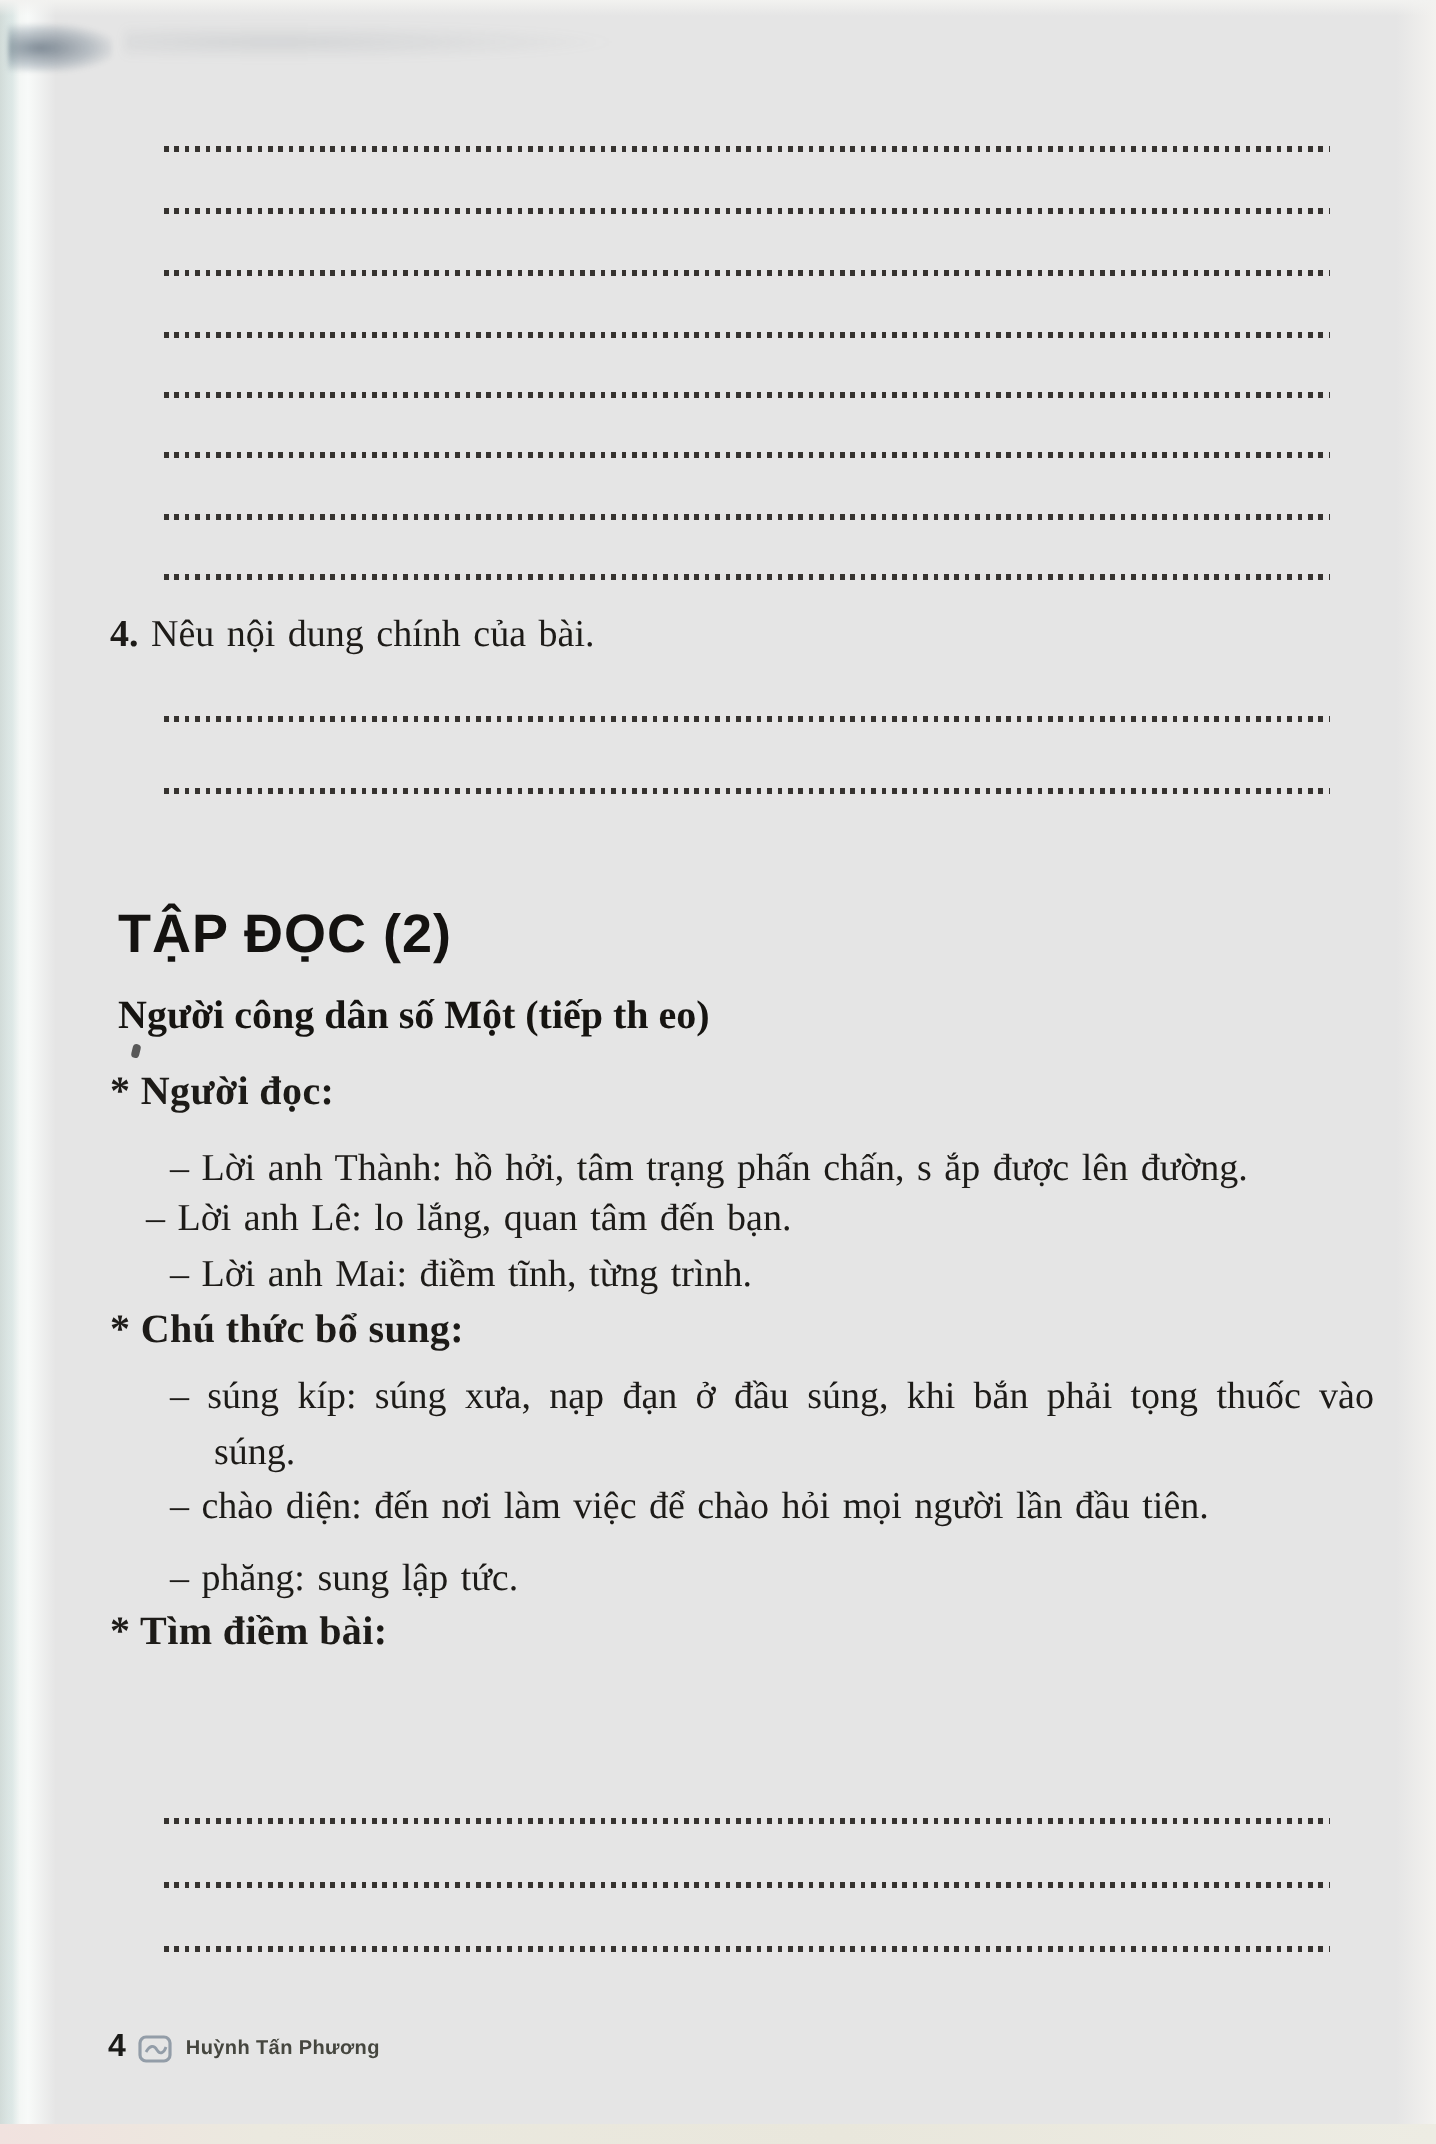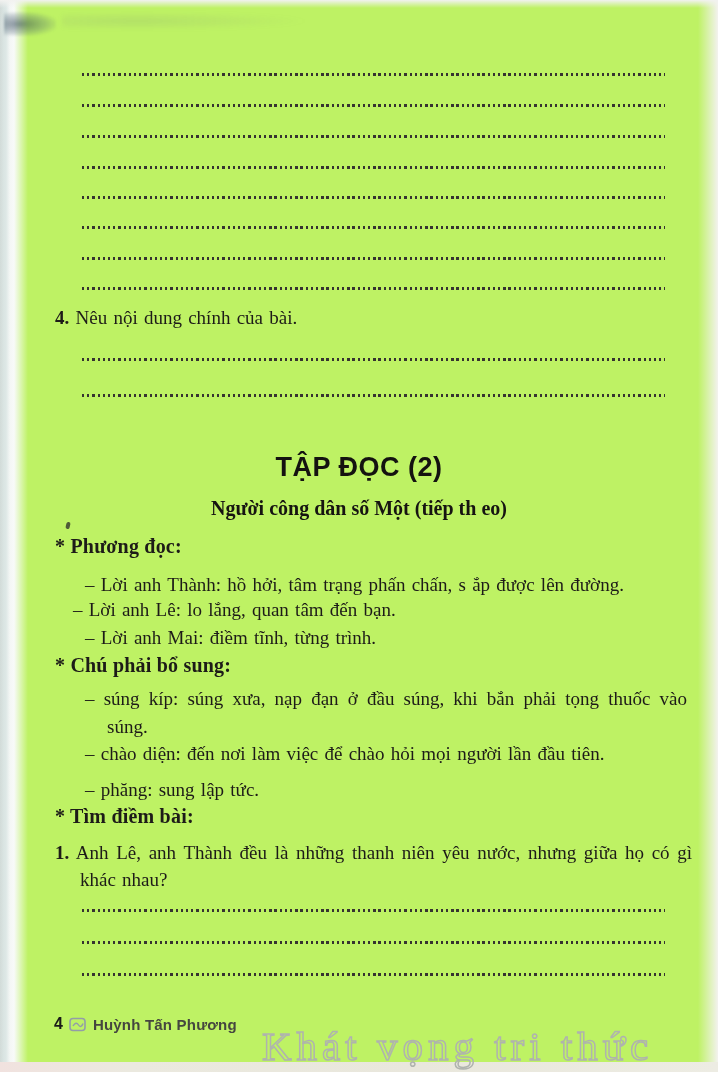--- a/index.html
+++ b/index.html
@@ -1,18 +1,18 @@
 <!DOCTYPE html>
 <html><head>
 <meta charset="utf-8">
 <style>
   html,body{margin:0;padding:0;background:#ffffff;}
   .page{
     position:relative;width:718px;height:1072px;margin:0 auto;
-    background:#bef264;overflow:hidden;
+    background:#e5e5e5;overflow:hidden;
     font-family:"Liberation Serif","DejaVu Serif",serif;color:#1d1b18;
   }
   
   .edge-left{position:absolute;left:0;top:0;bottom:0;width:28px;z-index:0;
     background:
       linear-gradient(90deg, rgba(190,214,214,0.35) 6px, rgba(190,214,214,0) 10px),
       linear-gradient(90deg,#dcdeda 0,#eaedea 4px,#f2f5f3 8px,#f8faf9 14px,rgba(252,252,251,0) 28px);}
   .edge-right{position:absolute;right:0;top:0;bottom:0;width:20px;z-index:0;
     background:linear-gradient(270deg,#f3f2ef 0,rgba(252,252,251,0) 100%);}
   .edge-top{position:absolute;left:0;top:0;right:0;height:8px;z-index:0;
@@ -30,36 +30,36 @@
   
   .dotline{position:absolute;left:82px;width:583px;height:3px;z-index:3;
     background-image:repeating-linear-gradient(90deg,#363330 0,#363330 2.3px,rgba(0,0,0,0) 2.3px,rgba(0,0,0,0) 5.2px);}
   
   .para{position:absolute;font-size:19px;line-height:26px;z-index:4;word-spacing:1.5px;}
   .qnum{font-weight:bold;}
   .hang{padding-left:22px;text-indent:-22px;}
   .hangq{padding-left:25px;text-indent:-25px;}
   .just{text-align:justify;}
   .hdr{position:absolute;left:55px;font-size:20px;font-weight:bold;z-index:4;letter-spacing:0.2px;}
-  .center{left:59px;width:600px;text-align:center;}
+  .center{left:59px;width:600px;}
   .title{position:absolute;z-index:4;font-family:"Liberation Sans","DejaVu Sans",sans-serif;
     font-weight:bold;font-size:27px;letter-spacing:0.5px;color:#141210;}
   .subtitle{position:absolute;z-index:4;font-weight:bold;font-size:20px;color:#161411;}
   
   .wm{position:absolute;z-index:2;color:transparent;font-family:"Liberation Serif","DejaVu Serif",serif;white-space:nowrap;}
   .wm-brand{left:148px;top:934px;font-size:98px;letter-spacing:1px;
     -webkit-text-stroke:2px #a6aaa6;}
   .wm-slogan{left:262px;top:1022px;font-size:41px;letter-spacing:5px;
     -webkit-text-stroke:1.5px #afb3ae;}
   
   .footer{position:absolute;left:54px;top:1014px;height:20px;display:flex;align-items:center;gap:6px;z-index:5;
     font-family:"Liberation Sans","DejaVu Sans",sans-serif;}
   .page-num{font-size:16px;font-weight:bold;color:#1a1a18;}
   .logo{display:inline-block;line-height:0;}
-  .author{font-size:15px;font-weight:bold;color:#45463f;letter-spacing:0.2px;}
+  .author{font-size:10px;font-weight:bold;color:#45463f;letter-spacing:0.2px;}
 </style>
 </head>
 <body>
 
 <div class="page">
 
   <div class="edge-left"></div>
   <div class="edge-right"></div>
   <div class="edge-top"></div>
   <div class="edge-bottom"></div>
@@ -79,40 +79,35 @@
   <div class="para" style="top:305px;left:55px;">
     <span class="qnum">4.</span>
     <span>Nêu nội dung chính của bài.</span>
   </div>
   <div class="dotline" style="top:358px"></div>
   <div class="dotline" style="top:394px"></div>
 
   <div class="title center" style="top:452px;">TẬP ĐỌC (2)</div>
   <div class="subtitle center" style="top:497px;">Người công dân số Một (tiếp th eo)</div>
 
-  <div class="hdr" style="top:535px;">* Phương đọc:</div>
+  <div class="hdr" style="top:535px;">* Người đọc:</div>
   <div class="para" style="top:572px;left:85px;width:585px;">– Lời anh Thành: hồ hởi, tâm trạng phấn chấn, s ắp được lên đường.</div>
   <div class="para" style="top:597px;left:73px;width:585px;">– Lời anh Lê: lo lắng, quan tâm đến bạn.</div>
   <div class="para" style="top:625px;left:85px;width:585px;">– Lời anh Mai: điềm tĩnh, từng trình.</div>
 
-  <div class="hdr" style="top:654px;">* Chú phải bổ sung:</div>
+  <div class="hdr" style="top:654px;">* Chú thức bổ sung:</div>
   <div class="para hang just" style="top:685px;left:85px;width:580px;line-height:28px;">– súng kíp: súng xưa, nạp đạn ở đầu súng, khi bắn phải tọng thuốc vào súng.</div>
   <div class="para" style="top:741px;left:85px;width:585px;">– chào diện: đến nơi làm việc để chào hỏi mọi người lần đầu tiên.</div>
   <div class="para" style="top:777px;left:85px;width:585px;">– phăng: sung lập tức.</div>
 
   <div class="hdr" style="top:805px;">* Tìm điềm bài:</div>
-  <div class="para hangq just" style="top:839px;left:55px;width:612px;line-height:27px;">
-    <span class="qnum">1.</span>
-    <span>Anh Lê, anh Thành đều là những thanh niên yêu nước, nhưng giữa họ có gì khác nhau?</span>
-  </div>
   <div class="dotline" style="top:909px"></div>
   <div class="dotline" style="top:941px"></div>
   <div class="dotline" style="top:973px"></div>
 
-  <div class="wm wm-slogan">Khát vọng tri thức</div>
 
   <div class="footer">
     <span class="page-num">4</span>
     <span class="logo">
       <svg width="18" height="15" viewBox="0 0 18 15">
         <rect x="1" y="1.5" width="15" height="12" rx="3" fill="none" stroke="#939da8" stroke-width="1.6"></rect>
         <path d="M4 9 C 6 5.5, 8 5.5, 9.5 8 C 11 10.5, 13 9.5, 14 6.5" fill="none" stroke="#939da8" stroke-width="1.4"></path>
       </svg>
     </span>
     <span class="author">Huỳnh Tấn Phương</span>

